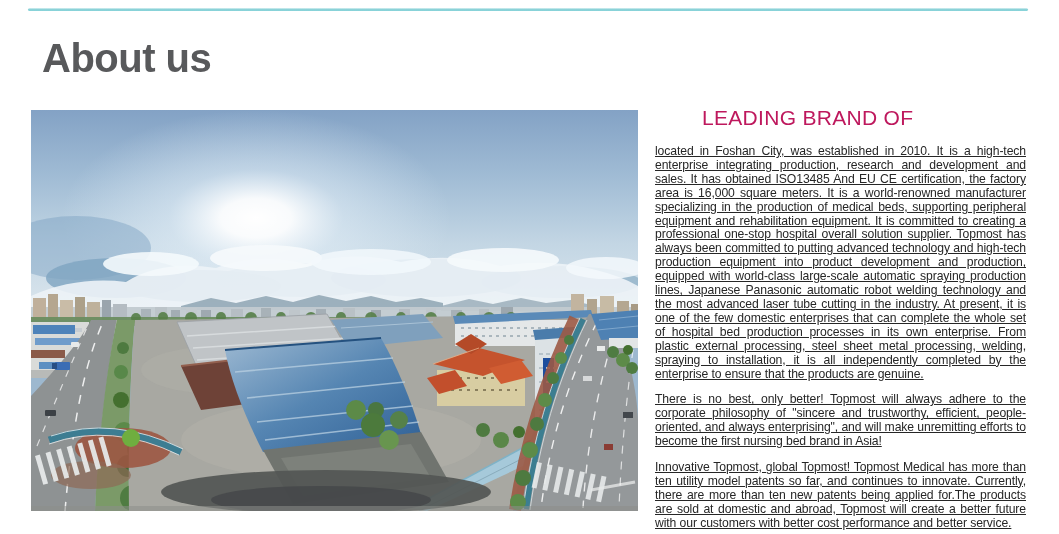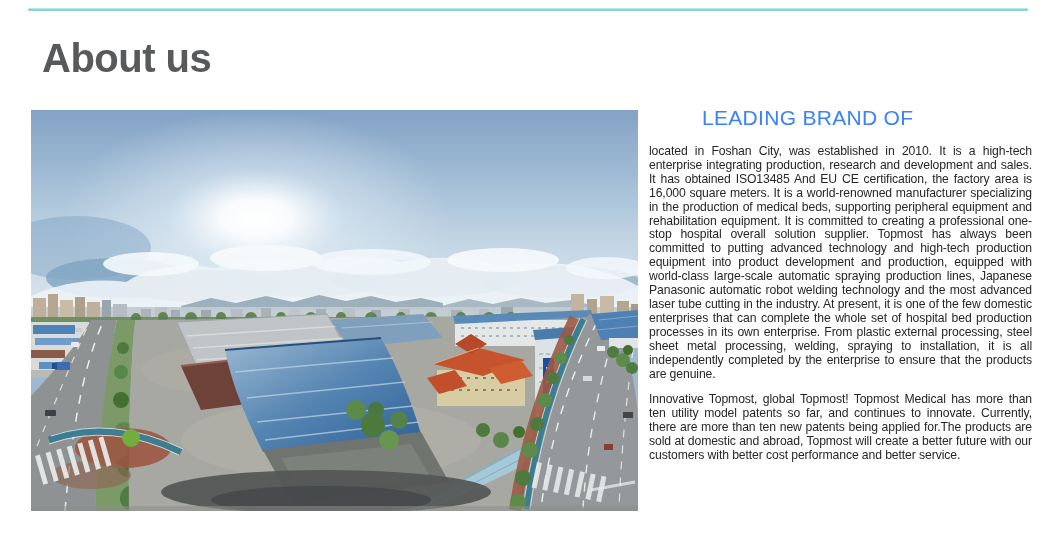--- a/index.html
+++ b/index.html
@@ -9,23 +9,23 @@
   .top-rule{position:absolute;left:28px;top:8px;width:1000px;height:3px;
             background:linear-gradient(to bottom,#d9f1f2,#74c9d0 65%,#9adbe0);
             border-radius:2px;}
   .title{position:absolute;left:42px;top:38px;margin:0;
          font-size:40px;line-height:1;font-weight:bold;color:#58595b;letter-spacing:-0.5px;}
   .panorama{position:absolute;left:31px;top:110px;width:607px;height:401px;margin:0;
             overflow:hidden;background:#9db8cf;}
   .panorama svg{display:block;}
   .content{position:absolute;left:649px;top:106px;width:383px;}
   .lead{margin:0 0 16px 0;padding-left:53px;font-size:21px;line-height:23px;
-        font-weight:400;color:#3b82f6;letter-spacing:0.3px;}
-  .content p{margin:0;font-size:12.2px;line-height:13.9px;color:#262626;
-             text-align:justify;letter-spacing:-0.1px;}
+        font-weight:400;color:#be185d;letter-spacing:0.3px;}
+  .content p{margin:6px;font-size:12.2px;line-height:13.9px;color:#262626;
+             text-align:justify;letter-spacing:-0.1px;text-decoration:underline;}
   .content p + p{margin-top:12px;}
 </style>
 </head>
 <body>
 
 <div class="page">
 
   <div class="top-rule"></div>
 
   <h1 class="title">About us</h1>
@@ -283,16 +283,17 @@
 
       <rect x="0" y="396" width="607" height="5" fill="#8c8e8b" opacity="0.55"></rect>
     </svg>
   </figure>
 
   <section class="content">
     <h2 class="lead">
       <span>LEADING BRAND OF</span><br>
     </h2>
     <p>located in Foshan City, was established in 2010.  It is a high-tech enterprise integrating production, research and development and sales. It has obtained ISO13485 And EU CE certification, the  factory area is 16,000 square meters. It is a world-renowned manufacturer specializing in the production of medical beds, supporting peripheral equipment and rehabilitation equipment. It is committed to creating a professional one-stop hospital overall solution supplier. Topmost has always been committed to putting advanced technology and high-tech production equipment into product development and production, equipped with world-class large-scale automatic spraying production lines, Japanese Panasonic automatic robot welding technology and the most advanced laser tube cutting in the industry. At present, it is one of the few domestic enterprises that can complete the whole set of hospital bed production processes in its own enterprise. From plastic external processing, steel sheet metal processing, welding, spraying to installation, it is all independently completed by the enterprise to ensure that the products are genuine.</p>
+    <p>There is no best, only better! Topmost will always adhere to the corporate philosophy of "sincere and trustworthy, efficient, people-oriented, and always enterprising", and will make unremitting efforts to become the first nursing bed brand in Asia!</p>
     <p>Innovative Topmost, global Topmost! Topmost Medical has more than ten utility model patents so far, and continues to innovate. Currently, there are more than ten new patents being applied for.The products are sold at domestic  and abroad, Topmost will create a better future with our customers with better cost performance and better service.</p>
   </section>
 
 </div>
 
 </body></html>

